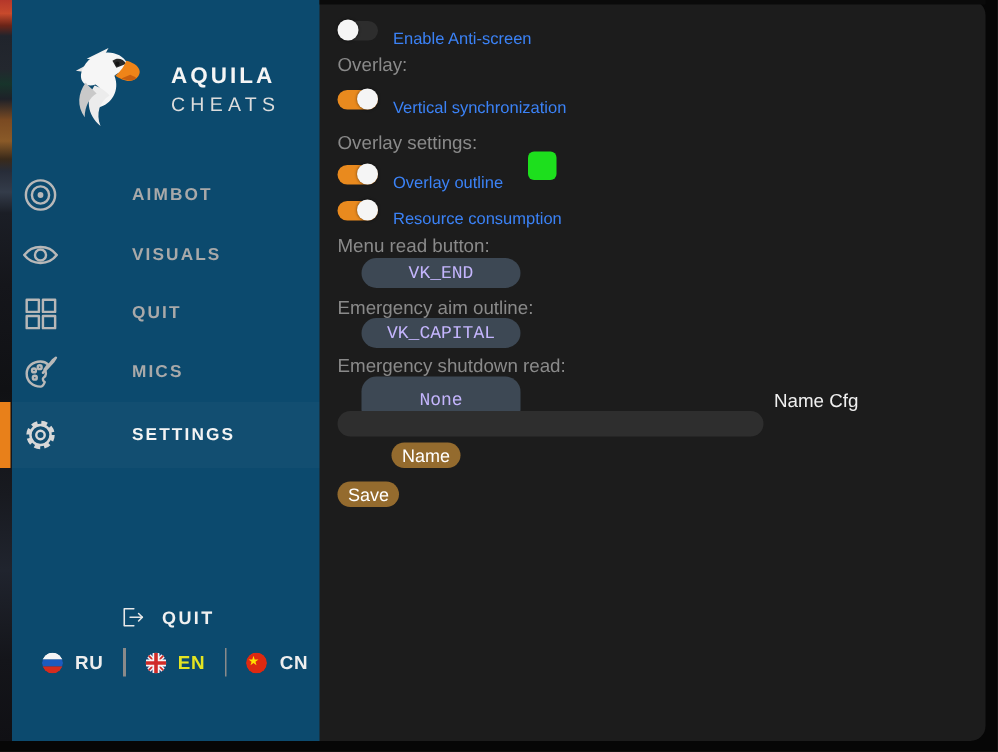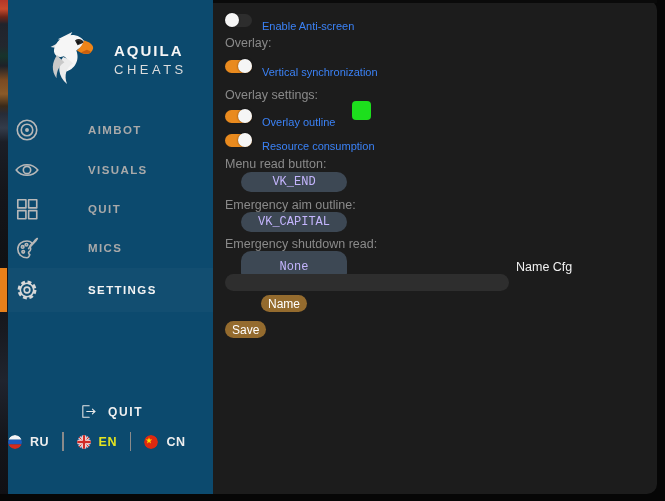--- a/index.html
+++ b/index.html
@@ -34,21 +34,21 @@
     position:absolute;left:88px;top:50%;transform:translateY(-50%);
     font-size:11.5px;letter-spacing:1.4px;color:#a9a9a9;font-weight:bold;
   }
   .menu-item.active{background:rgba(255,255,255,0.028);}
   .menu-item.active .lbl{color:#f4f4f4;}
   .menu-item.active .ic{color:#d8d8d8;}
   .active-bar{position:absolute;left:0;width:7px;background:#e8801a;z-index:2;}
   .quit{position:absolute;left:80px;top:403px;display:flex;align-items:center;gap:11px;cursor:pointer;}
   .quit svg{width:17px;height:17px;color:#e8e8e8;}
   .quit .qlbl{font-size:12px;font-weight:bold;letter-spacing:1.6px;color:#f0f0f0;text-align:center;}
-  .langs{position:absolute;left:8px;top:432px;display:flex;align-items:center;gap:13px;}
+  .langs{position:absolute;left:28px;top:432px;display:flex;align-items:center;gap:13px;}
   .lang{display:flex;align-items:center;gap:8px;cursor:pointer;}
   .lang .flag{width:14px;height:14px;border-radius:50%;overflow:hidden;flex:0 0 auto;}
   .lang .code{font-size:12.5px;font-weight:bold;color:#eeeeee;letter-spacing:0.5px;}
   .lang .code.on{color:#e4e421;}
   .lang-div{width:1.5px;height:19px;background:#8a8a8a;}
   
   .content{position:absolute;left:213px;top:0;width:444px;height:100%;}
   .topband{position:absolute;left:213px;top:0;width:444px;height:3px;background:#0a0a0a;z-index:3;}
   .row{position:absolute;left:12px;display:flex;align-items:center;gap:10px;}
   .slabel{position:absolute;left:12px;font-size:12.5px;color:#8a8a8a;}

